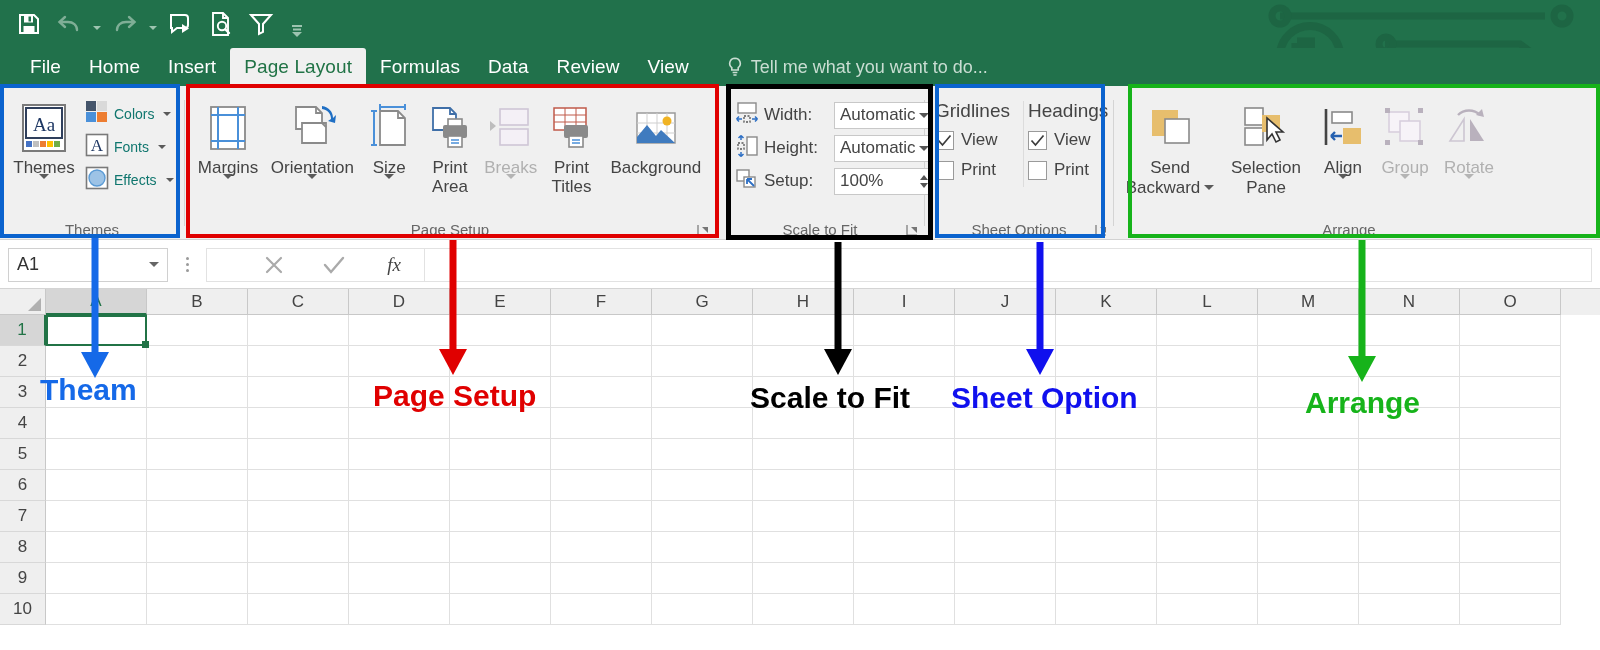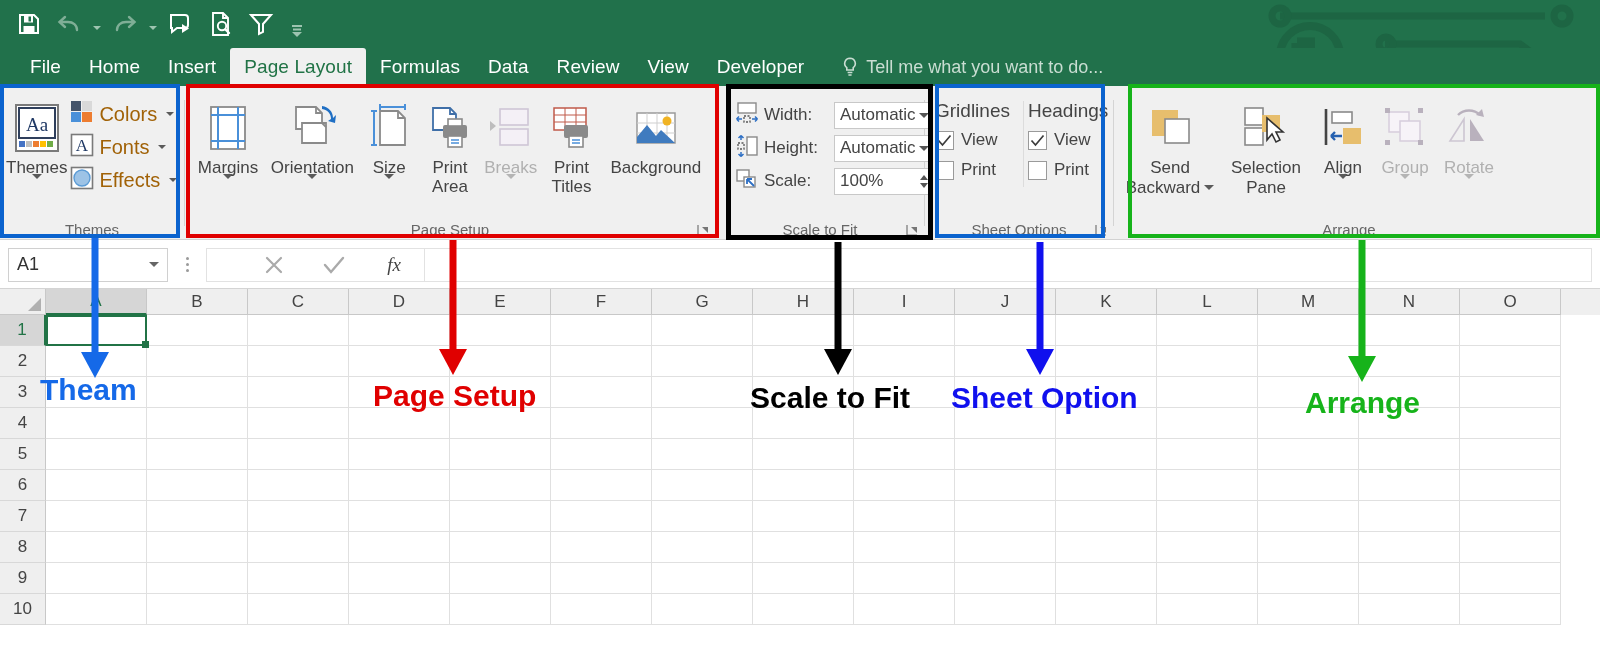--- a/index.html
+++ b/index.html
@@ -98,21 +98,21 @@
   .tri-dn.dim { border-top-color: #b4b4b4; }
   .tri-side {
     width: 0; height: 0; border-left: 4px solid transparent; border-right: 4px solid transparent;
     border-top: 4px solid #5a5a5a; display: inline-block; margin-left: 4px; vertical-align: middle;
   }
   .disabled .lbl { color: #b0b0b0; }
 
   
   .smallcol { display: flex; flex-direction: column; gap: 3px; padding-top: 4px; }
   .smallbtn { display: flex; align-items: center; gap: 5px; height: 30px; padding: 0 3px; }
-  .smallbtn .lbl { font-size: 20px; color: #a16207; }
+  .smallbtn .lbl { font-size: 14px; color: #0f766e; }
 
   
   .sftrows { display: flex; flex-direction: column; gap: 3px; padding: 5px 2px 0 4px; }
   .sftrow { display: flex; align-items: center; height: 30px; gap: 4px; margin-left: 8px; }
   .sftrow .lbl { font-size: 17px; color: #444444; width: 66px; }
   .combo {
     width: 98px; height: 27px; background: #ffffff; border: 1px solid #c8c8c8;
     display: flex; align-items: center; padding: 0 2px 0 5px; font-size: 17px; color: #444;
     justify-content: space-between; overflow: hidden;
   }
@@ -292,21 +292,20 @@
   <div class="tabsrow">
     <div class="tabs">
       <div class="tab">File</div>
       <div class="tab">Home</div>
       <div class="tab">Insert</div>
       <div class="tab active">Page Layout</div>
       <div class="tab">Formulas</div>
       <div class="tab">Data</div>
       <div class="tab">Review</div>
       <div class="tab">View</div>
-      <div class="tab">Developer</div>
       <div class="tellme">
         <svg class="bulb" viewBox="0 0 16 20" fill="none" stroke="#c9ddd2" stroke-width="1.6">
           <path d="M8 1.2a5.3 5.3 0 0 0-3.2 9.5V13h6.4v-2.3A5.3 5.3 0 0 0 8 1.2z"></path>
           <path d="M5.6 15.5h4.8M6.4 18h3.2"></path>
         </svg>
         <span>Tell me what you want to do...</span>
       </div>
     </div>
   </div>
 
@@ -511,21 +510,21 @@
             </div>
           </div>
           <div class="sftrow">
             <span>
               <svg width="26" height="24" viewBox="0 0 26 24">
                 <rect x="3" y="3" width="12" height="11" fill="#ffffff" stroke="#8a8a8a" stroke-width="1.4"></rect>
                 <rect x="10" y="10" width="11" height="10" fill="#ffffff" stroke="#8a8a8a" stroke-width="1.4"></rect>
                 <path d="M20 19l-7-7M13 12h5M13 12v5" stroke="#2d6fc4" stroke-width="1.8" fill="none"></path>
               </svg>
             </span>
-            <span class="lbl">Scale:</span>
+            <span class="lbl">Setup:</span>
             <div class="spin">
               <span>100%</span>
               <span class="spin-arrows">
                 <i class="tri-up-s"></i>
                   <i class="tri-dn-s"></i>
               </span>
             </div>
           </div>
         </div>
       </div>

